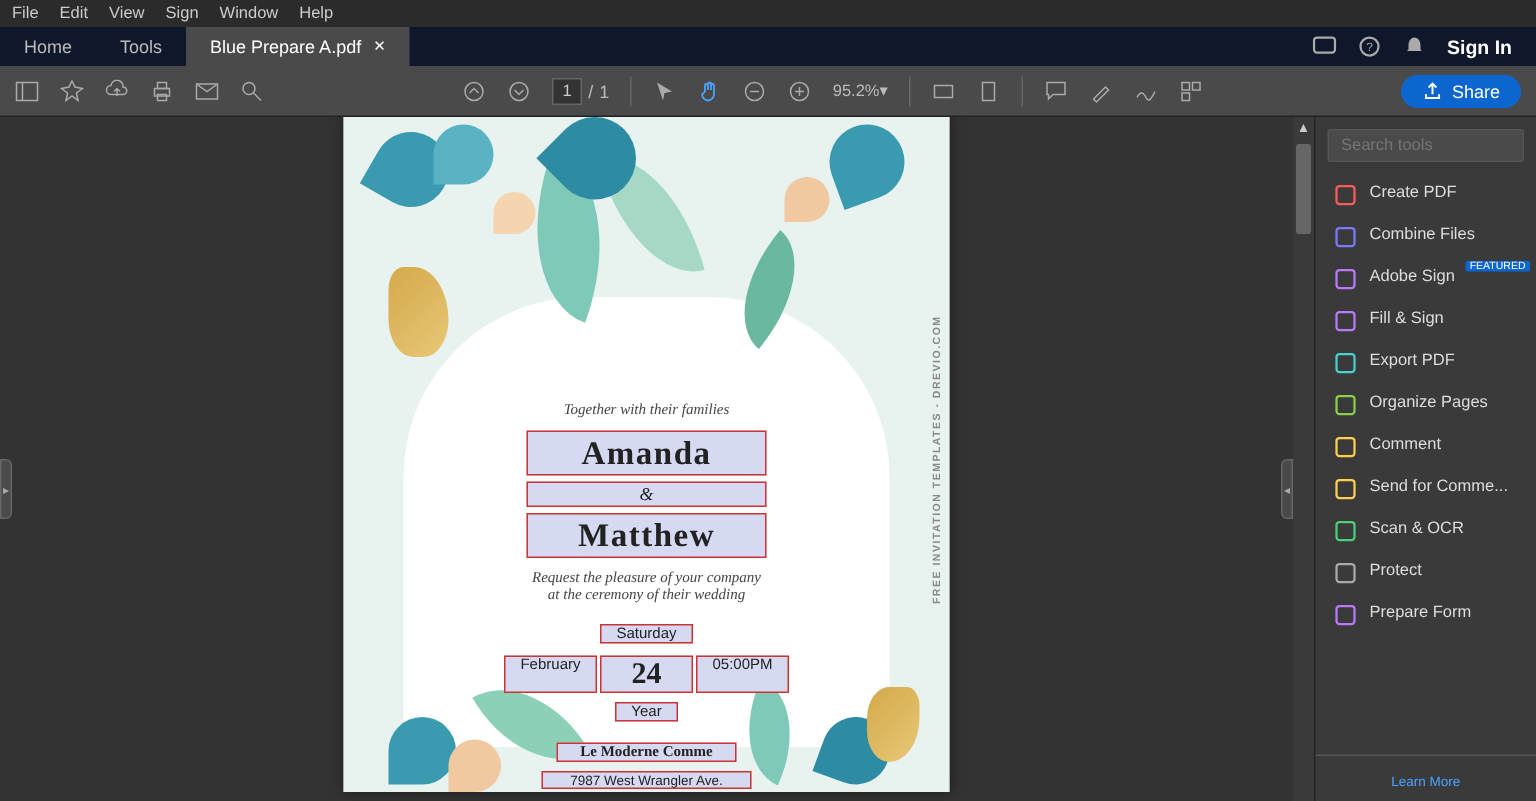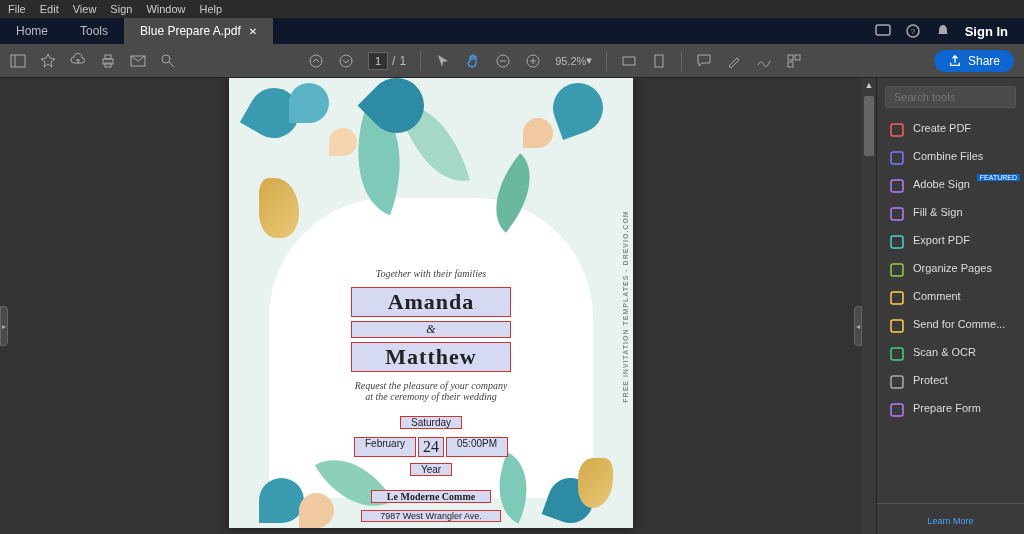--- a/index.html
+++ b/index.html
@@ -270,21 +270,21 @@
         <div class="field name" style="min-width:160px">Amanda</div><br>
         <div class="field amp" style="min-width:160px;padding:0">&amp;</div><br>
         <div class="field name" style="min-width:160px">Matthew</div>
         <div style="height:6px"></div>
         <div class="script">Request the pleasure of your company</div>
         <div class="script">at the ceremony of their wedding</div>
         <div style="height:10px"></div>
         <div class="field sm">Saturday</div>
         <div class="row">
           <div class="field sm">February</div>
-          <div class="field" style="font-size:16px;font-family:'Times New Roman',serif;font-weight:400;padding:0 4px">24</div>
+          <div class="field" style="font-size:20px;font-family:'Times New Roman',serif;font-weight:700;padding:0 20px">24</div>
           <div class="field sm">05:00PM</div>
         </div>
         <div class="field sm">Year</div>
         <div style="height:8px"></div>
         <div class="field sm" style="font-family:Georgia,serif;font-weight:600;min-width:120px">Le Moderne Comme</div><br>
         <div class="field sm" style="font-size:9px;min-width:140px">7987 West Wrangler Ave.</div>
         
       </div>
     </div>
     <div class="expand-handle expand-right">◂</div>

